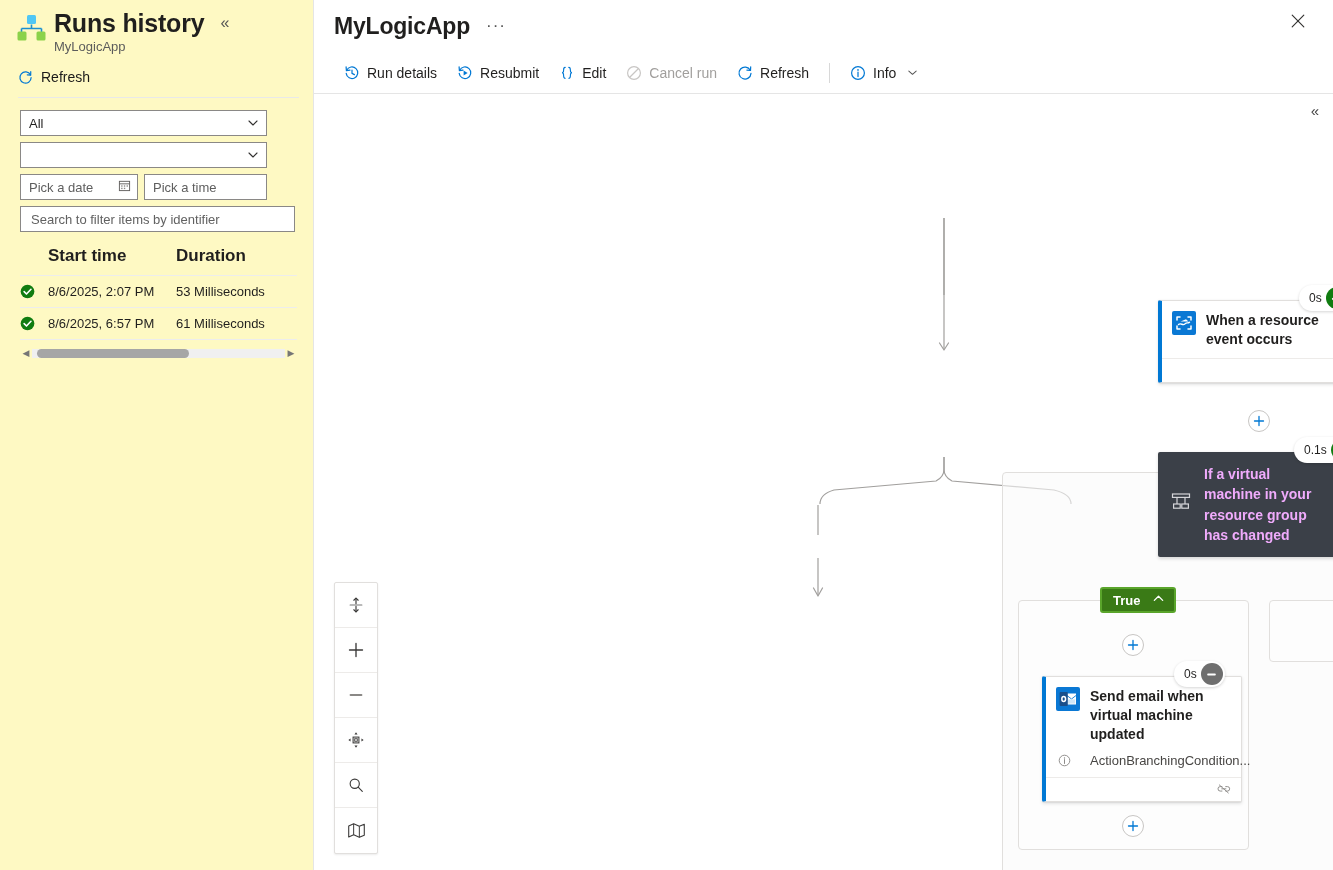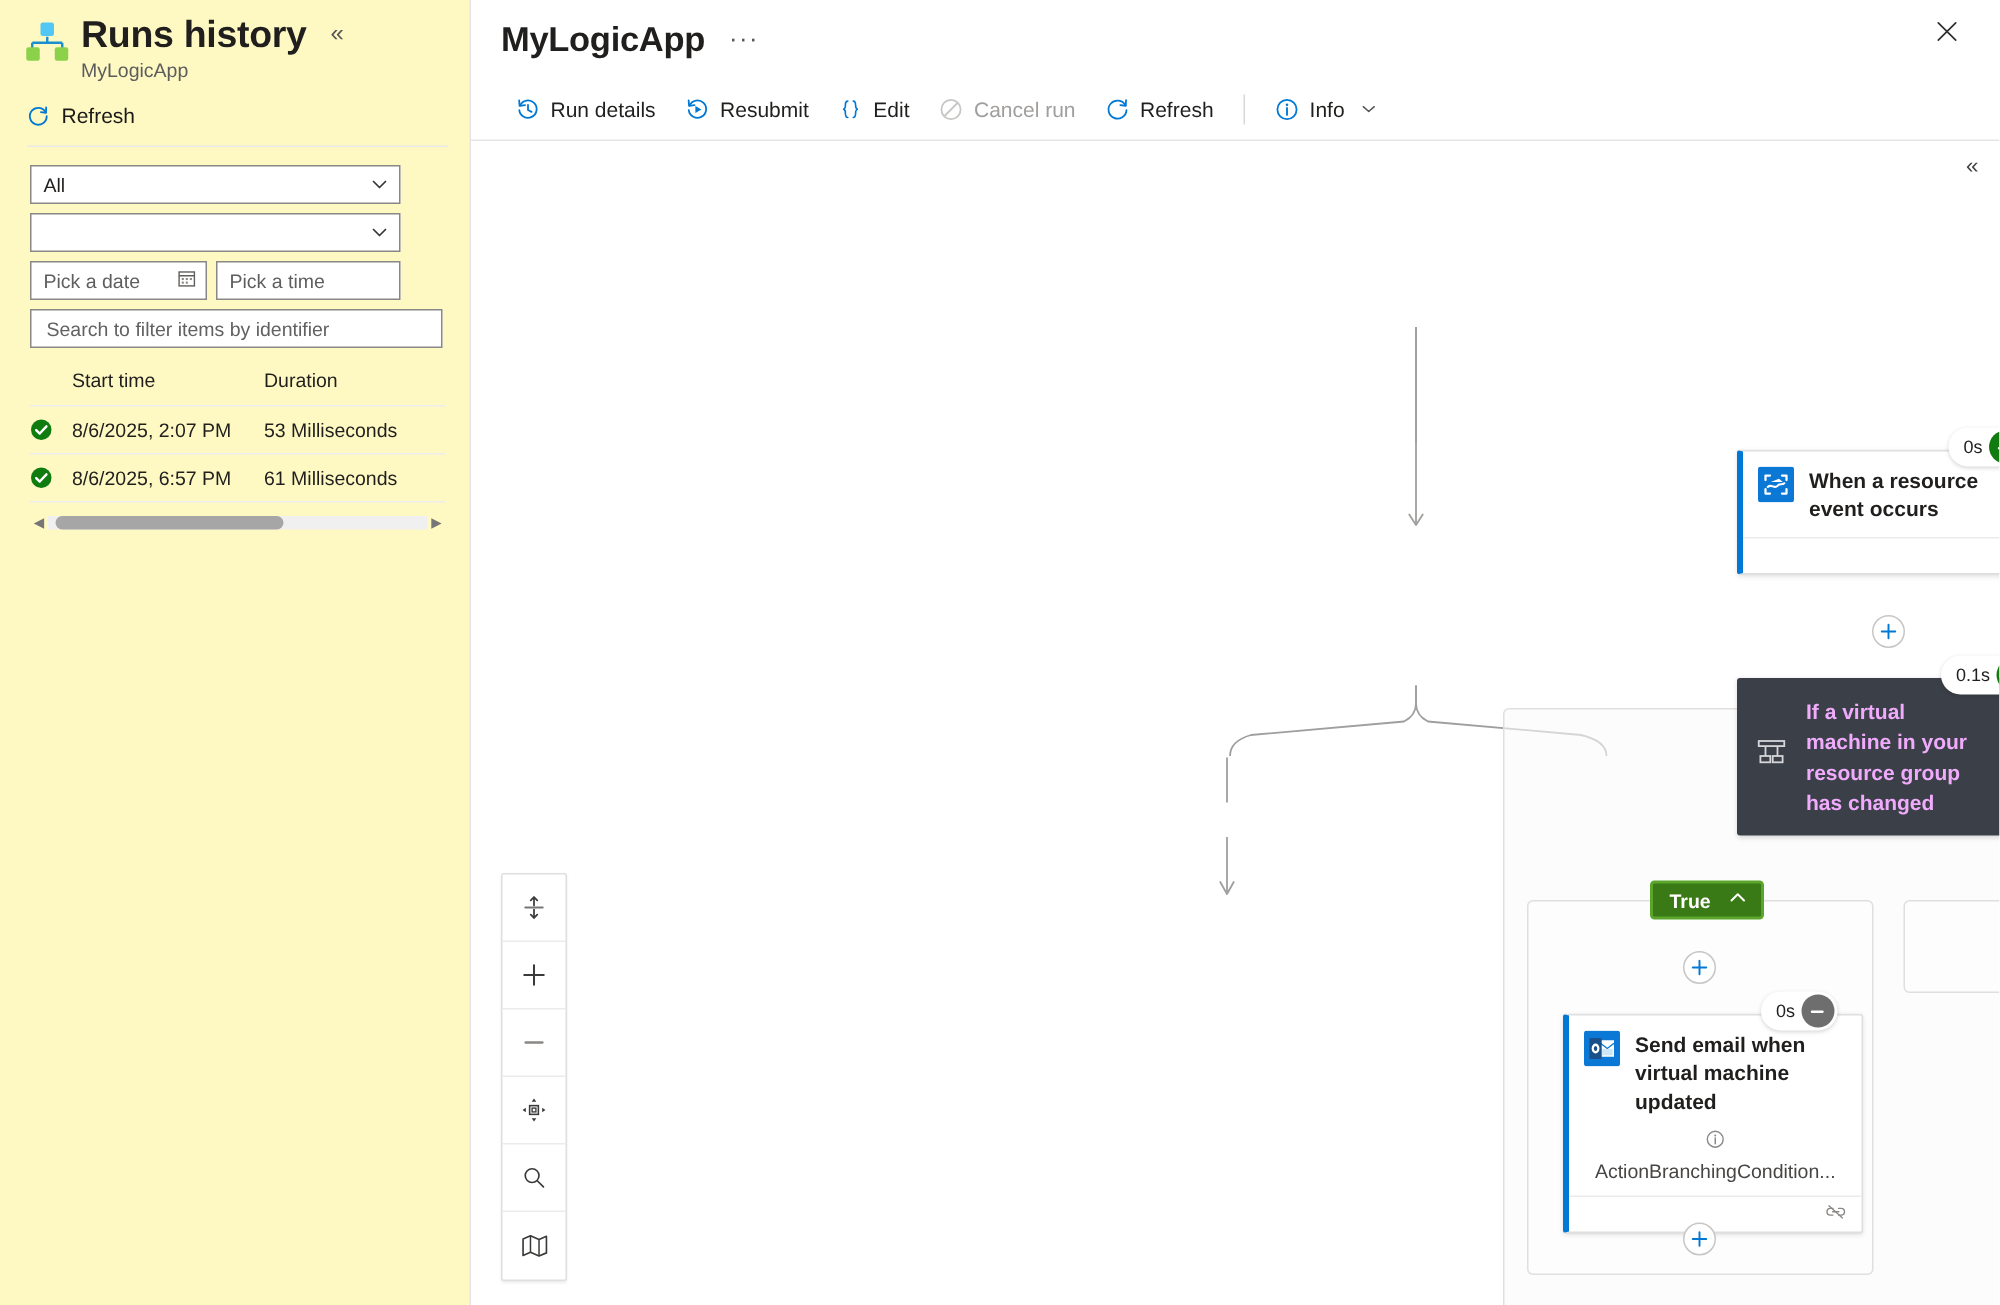--- a/index.html
+++ b/index.html
@@ -71,21 +71,21 @@
   }
   .searchbox input {
     border: 0; outline: 0; width: 100%; font-size: 13px;
     font-family: "Liberation Sans", sans-serif; color: #201f1e; background: transparent;
   }
   .searchbox input::placeholder { color: #616161; }
 
   
   .runs { margin-top: 14px; }
   .runs-head {
-    display: flex; font-size: 13px; font-weight: 400; color: #201f1e;
+    display: flex; font-size: 17px; font-weight: 700; color: #201f1e;
     padding: 0 0 9px 0; border-bottom: 1px solid #ededed; margin: 0 16px 0 20px;
   }
   .col-status { width: 28px; flex: 0 0 28px; }
   .col-start { width: 128px; flex: 0 0 128px; }
   .col-dur { flex: 1; }
   .run-row {
     display: flex; align-items: center; font-size: 13px; color: #201f1e;
     height: 32px; border-bottom: 1px solid #ededed; margin: 0 16px 0 20px;
     cursor: pointer;
   }
@@ -144,22 +144,22 @@
   .node {
     position: absolute; background: #fff; border: 1px solid #e1dfdd;
     border-left: 4px solid #0078d4; border-radius: 2px;
     box-shadow: 0 1.2px 3.6px rgba(0,0,0,0.10), 0 0.3px 0.9px rgba(0,0,0,0.06);
     cursor: pointer;
   }
   .node-main { display: flex; align-items: flex-start; padding: 10px 12px 9px 10px; gap: 10px; }
   .node-ico { width: 24px; height: 24px; flex: 0 0 24px; border-radius: 2px; overflow: hidden; }
   .node-label { font-size: 14px; font-weight: 600; color: #201f1e; line-height: 19px; }
   .node-sub {
-    display: flex; align-items: center; gap: 7px;
-    padding: 0 12px 9px 12px; font-size: 13px; color: #484644; flex-direction: column;
+    display: flex; align-items: center; gap: 19px;
+    padding: 0 12px 9px 12px; font-size: 13px; color: #484644;
   }
   .node-foot {
     border-top: 1px solid #edebe9; height: 24px;
     display: flex; align-items: center; justify-content: flex-end; padding-right: 10px;
   }
 
   .statuspill {
     position: absolute; display: flex; align-items: center; gap: 4px;
     background: #fff; border-radius: 16px; padding: 2px 2px 2px 10px;
     box-shadow: 0 1px 3px rgba(0,0,0,0.17); z-index: 5;

